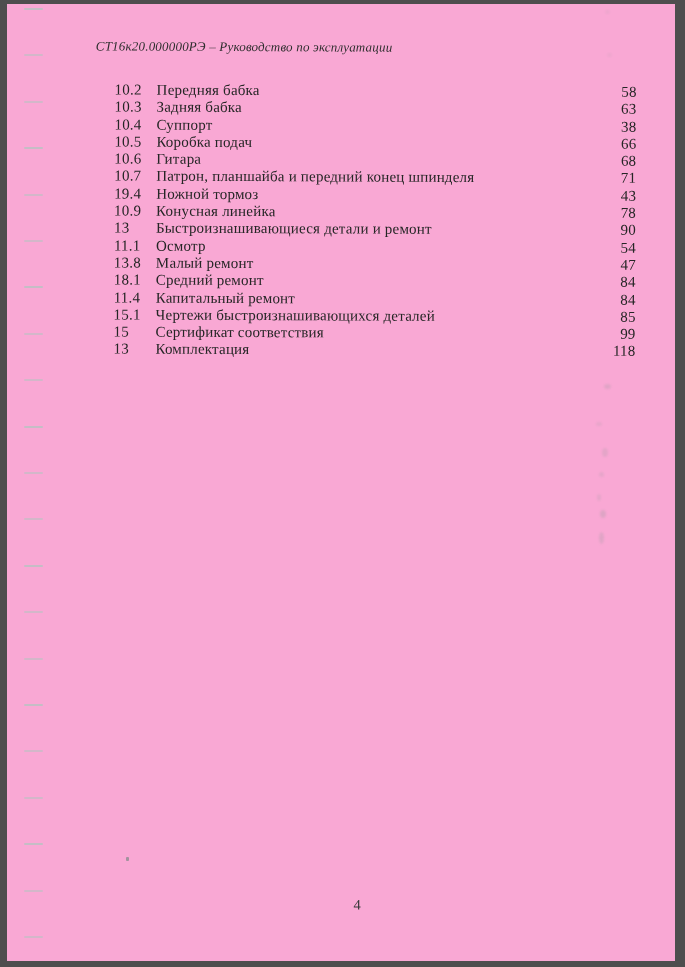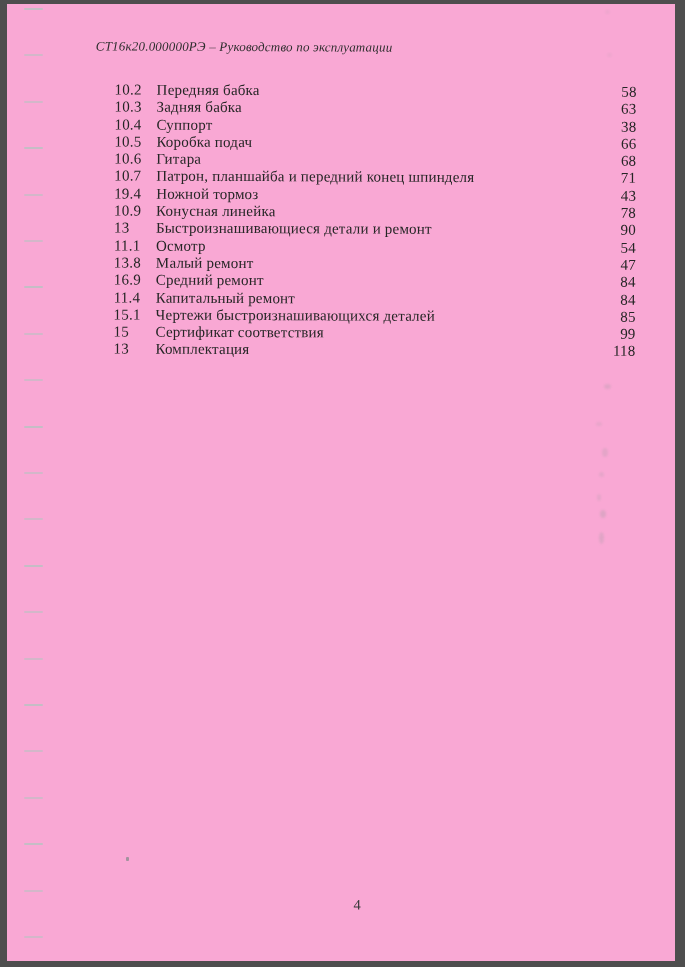--- a/index.html
+++ b/index.html
@@ -183,21 +183,21 @@
     <span class="toc-num">11.1</span>
     <span class="toc-title">Осмотр</span>
     <span class="toc-page">54</span>
   </div>
           <div class="toc-row">
     <span class="toc-num">13.8</span>
     <span class="toc-title">Малый ремонт</span>
     <span class="toc-page">47</span>
   </div>
           <div class="toc-row">
-    <span class="toc-num">16.9</span>
+    <span class="toc-num">18.1</span>
     <span class="toc-title">Средний ремонт</span>
     <span class="toc-page">84</span>
   </div>
           <div class="toc-row">
     <span class="toc-num">11.4</span>
     <span class="toc-title">Капитальный ремонт</span>
     <span class="toc-page">84</span>
   </div>
           <div class="toc-row">
     <span class="toc-num">15.1</span>

